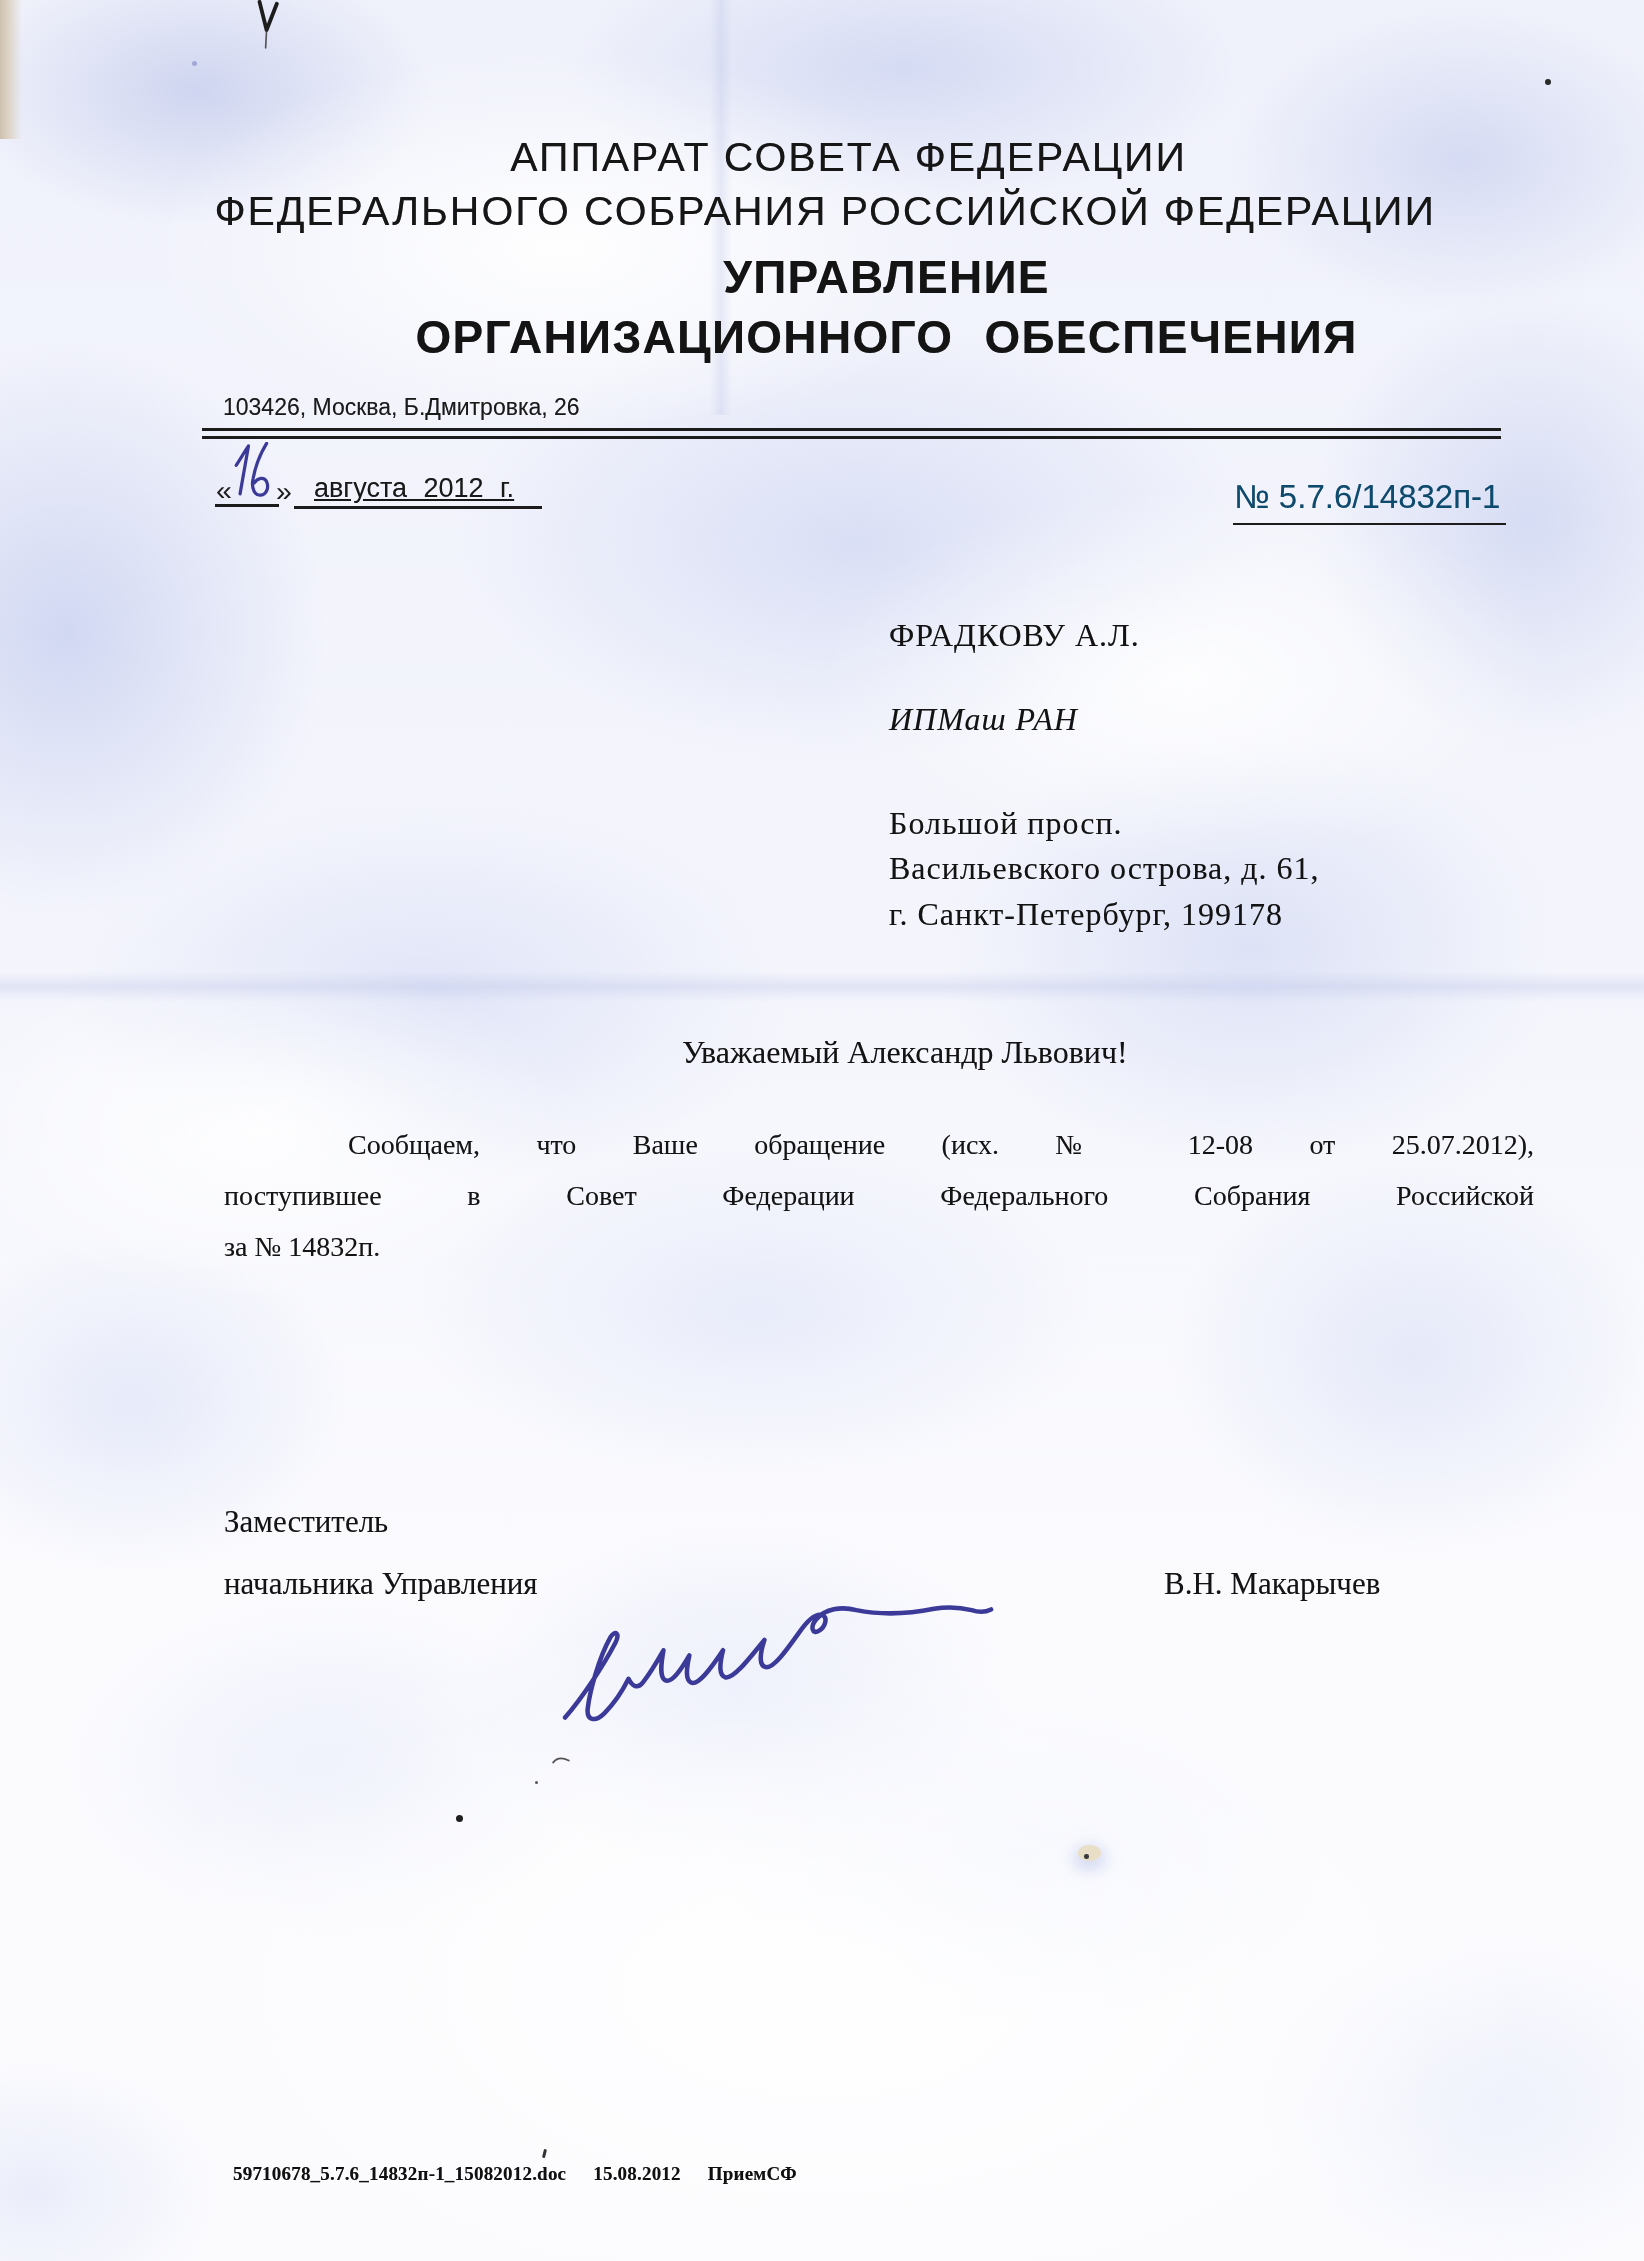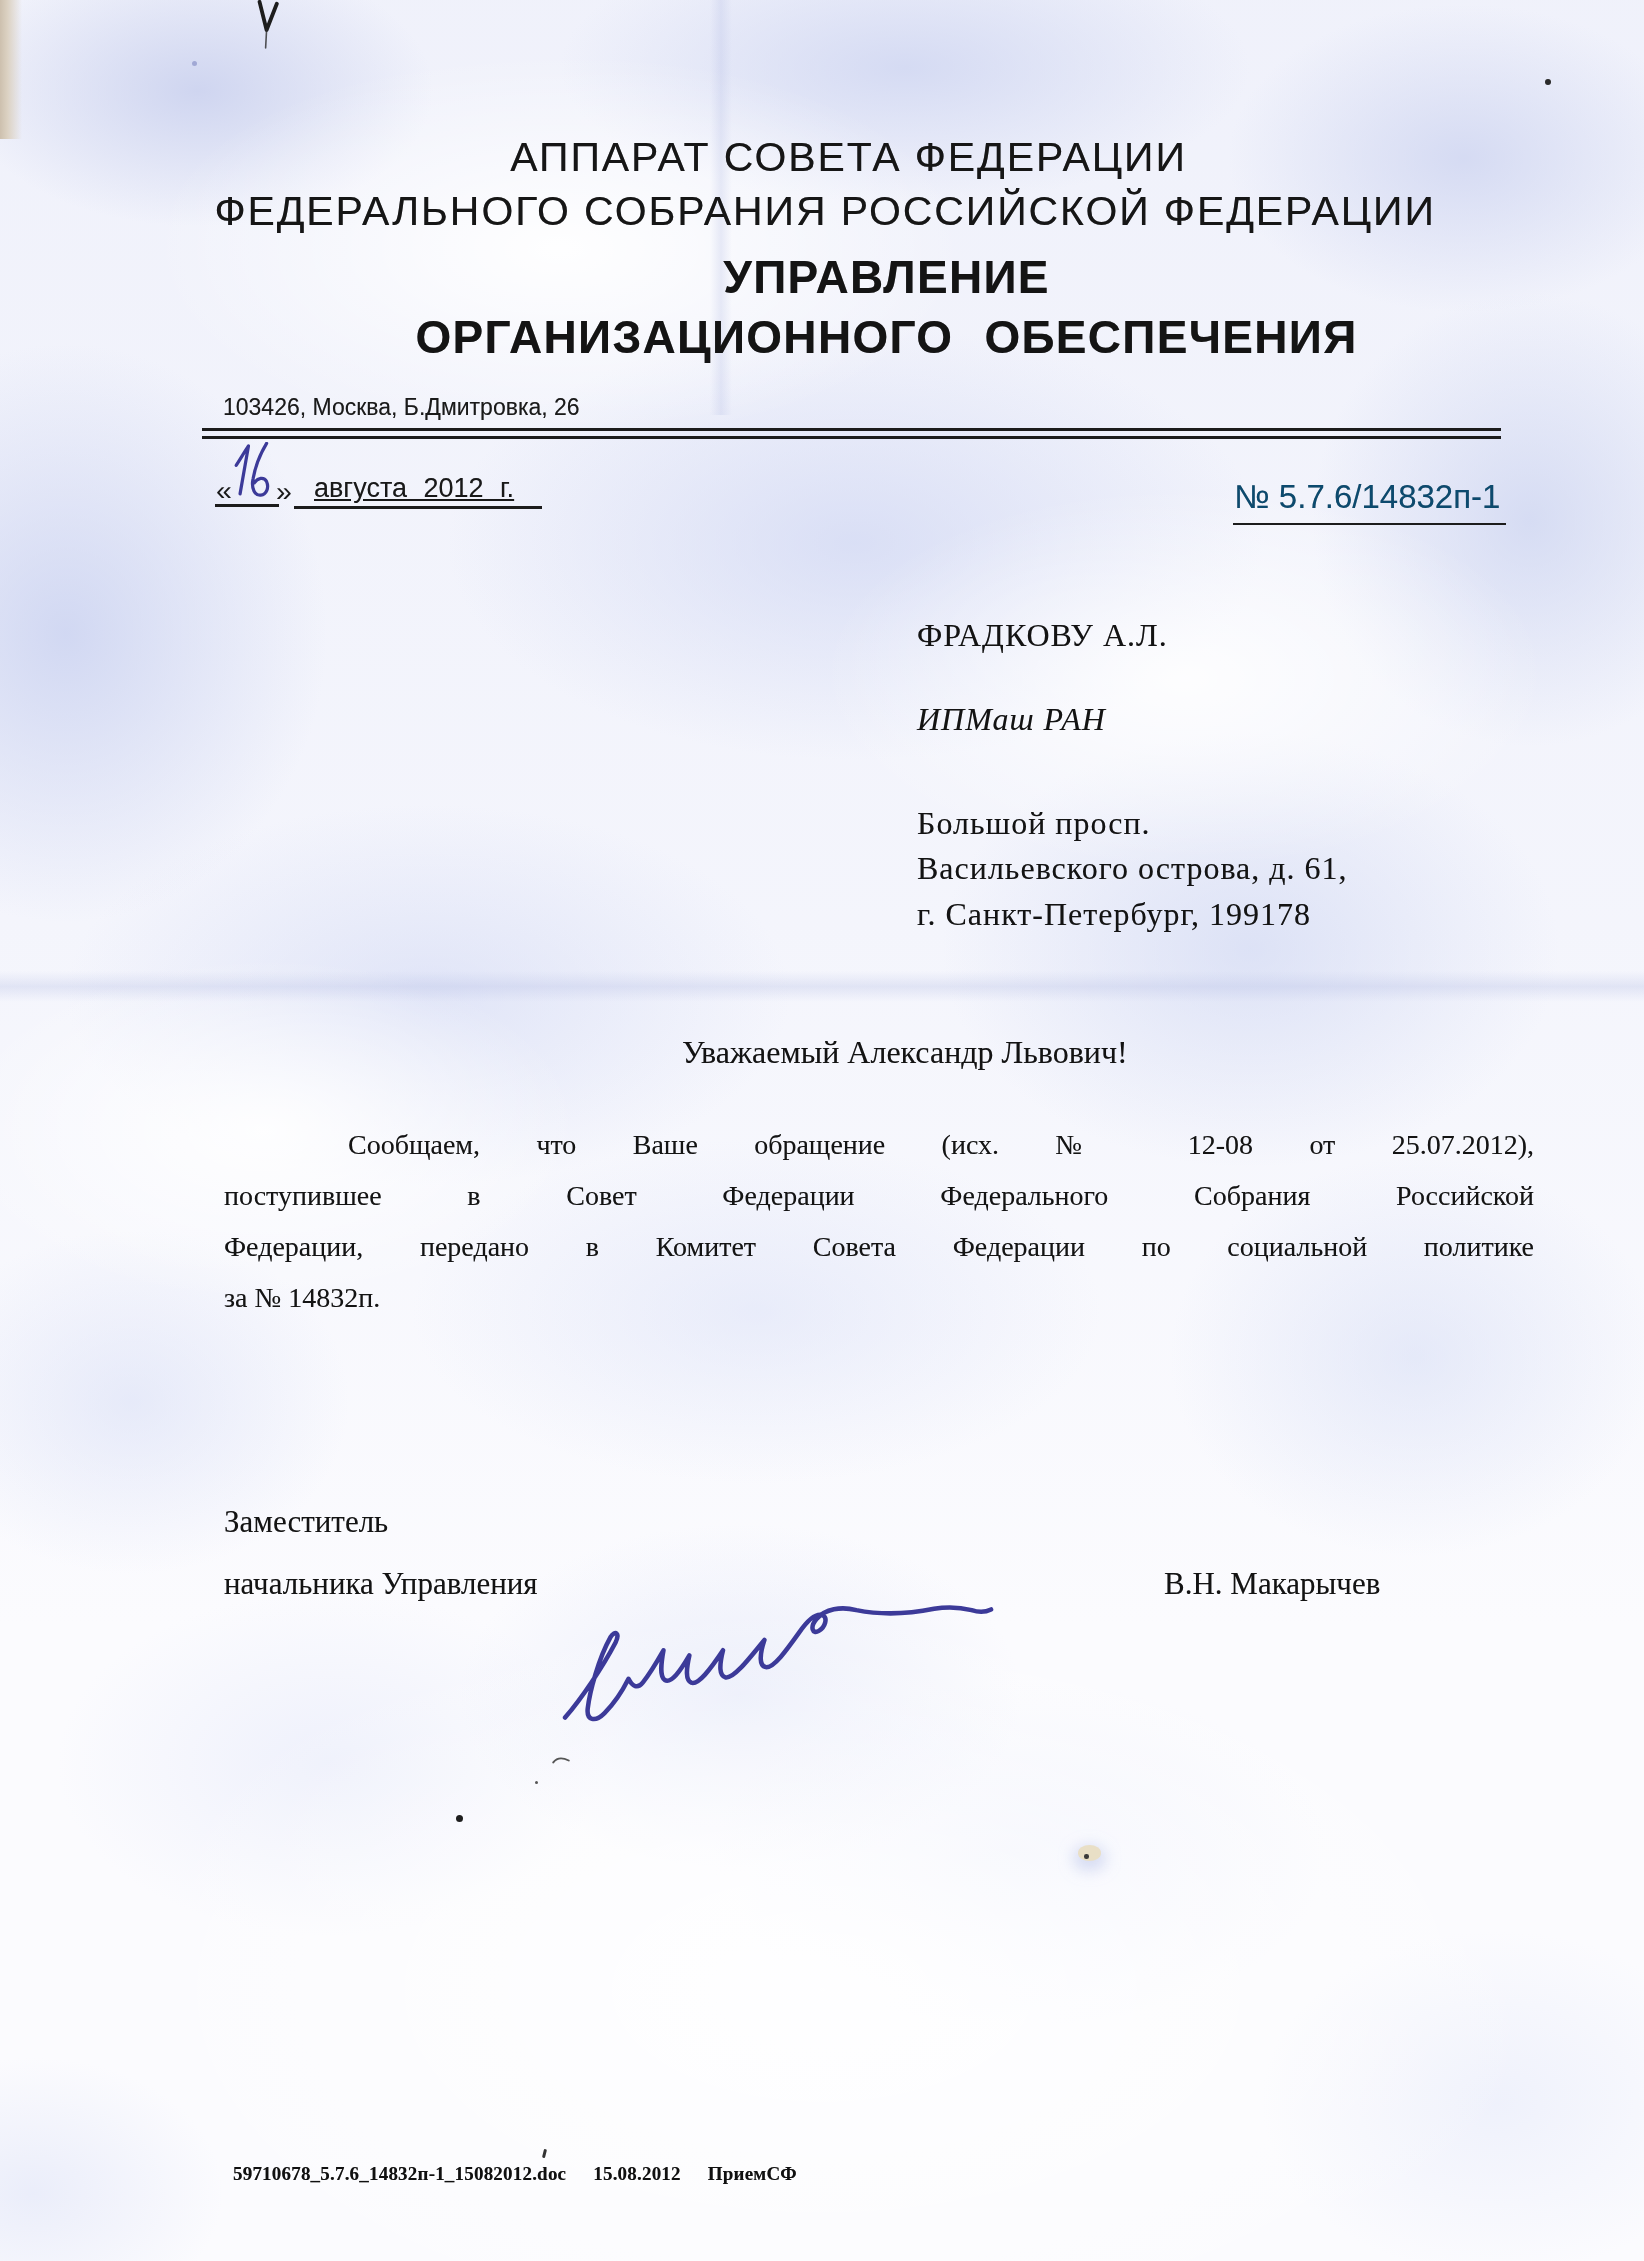--- a/index.html
+++ b/index.html
@@ -50,21 +50,21 @@
   }
   
   .sans{font-family:"Liberation Sans","DejaVu Sans",sans-serif;}
   .hdr{width:100%;text-align:center;font-size:41px;letter-spacing:1.9px;color:#161616;text-shadow:0 0 0.6px rgba(0,0,0,.45);}
   .hdr-b{width:100%;text-align:center;font-weight:bold;font-size:46px;letter-spacing:1.3px;color:#141414;text-shadow:0 0 0.6px rgba(0,0,0,.4);}
   .addr{font-size:23px;color:#1a1a1a;text-shadow:0 0 0.6px rgba(0,0,0,.35);}
   .rule{background:#1c1c1c;}
   .datechar{font-size:28.5px;color:#191919;}
   .datetext{font-size:27px;color:#191919;word-spacing:9px;text-shadow:0 0 0.6px rgba(0,0,0,.3);text-decoration:underline;}
   .docnum{font-size:33px;color:#0c4a6e;border-bottom:2.6px solid #1c1c1c;padding:0 5.2px 6.5px 1.3px;text-shadow:0 0 0.6px rgba(0,0,0,.3);}
-  .recip{font-size:32px;letter-spacing:1px;color:#131313;text-shadow:0 0 0.6px rgba(0,0,0,.3);margin-left:28px;}
+  .recip{font-size:32px;letter-spacing:1px;color:#131313;text-shadow:0 0 0.6px rgba(0,0,0,.3);}
   .salut{font-size:32px;color:#131313;text-shadow:0 0 0.6px rgba(0,0,0,.3);}
   #body-block{left:224px;top:1119px;width:1310px;font-size:28px;color:#141414;text-shadow:0 0 0.6px rgba(0,0,0,.3);}
   .bline{height:51px;line-height:51px;white-space:nowrap;}
   .jline{white-space:normal;text-align:justify;text-align-last:justify;}
   .indent{padding-left:124px;}
   .sig{font-size:31px;color:#131313;text-shadow:0 0 0.6px rgba(0,0,0,.3);}
   #footer{left:233px;top:2163px;font-size:19px;font-weight:bold;color:#101010;letter-spacing:0.2px;white-space:nowrap;text-shadow:0 0 0.6px rgba(40,40,40,.5);}
   #footer span{margin-right:27px;}
   .speck{border-radius:50%;}
 </style>
@@ -105,21 +105,20 @@
 <div class="abs recip" style="left:889px;top:701px;font-style:italic;">ИПМаш РАН</div>
 <div class="abs recip" style="left:889px;top:805px;">Большой просп.</div>
 <div class="abs recip" style="left:889px;top:850px;">Васильевского острова, д. 61,</div>
 <div class="abs recip" style="left:889px;top:896px;">г. Санкт-Петербург, 199178</div>
 
 <div class="abs salut" style="left:682px;top:1034px;">Уважаемый Александр Львович!</div>
 
 <div id="body-block" class="abs">
   <div class="bline jline indent">Сообщаем, что Ваше обращение (исх. № 12-08 от 25.07.2012),</div>
   <div class="bline jline">поступившее в Совет Федерации Федерального Собрания Российской</div>
-  <div class="bline jline">Федерации, передано в Комитет Совета Федерации по социальной политике</div>
   <div class="bline">за № 14832п.</div>
 </div>
 
 <div class="abs sig" style="left:224px;top:1504px;">Заместитель</div>
 <div class="abs sig" style="left:224px;top:1566px;">начальника Управления</div>
 <div class="abs sig" style="left:1164px;top:1566px;">В.Н. Макарычев</div>
 
 <svg class="abs" style="left:556px;top:1584px;" width="448" height="139" viewBox="0 0 692 214">
   <path d="M14 206
            C40 176 72 128 92 90

